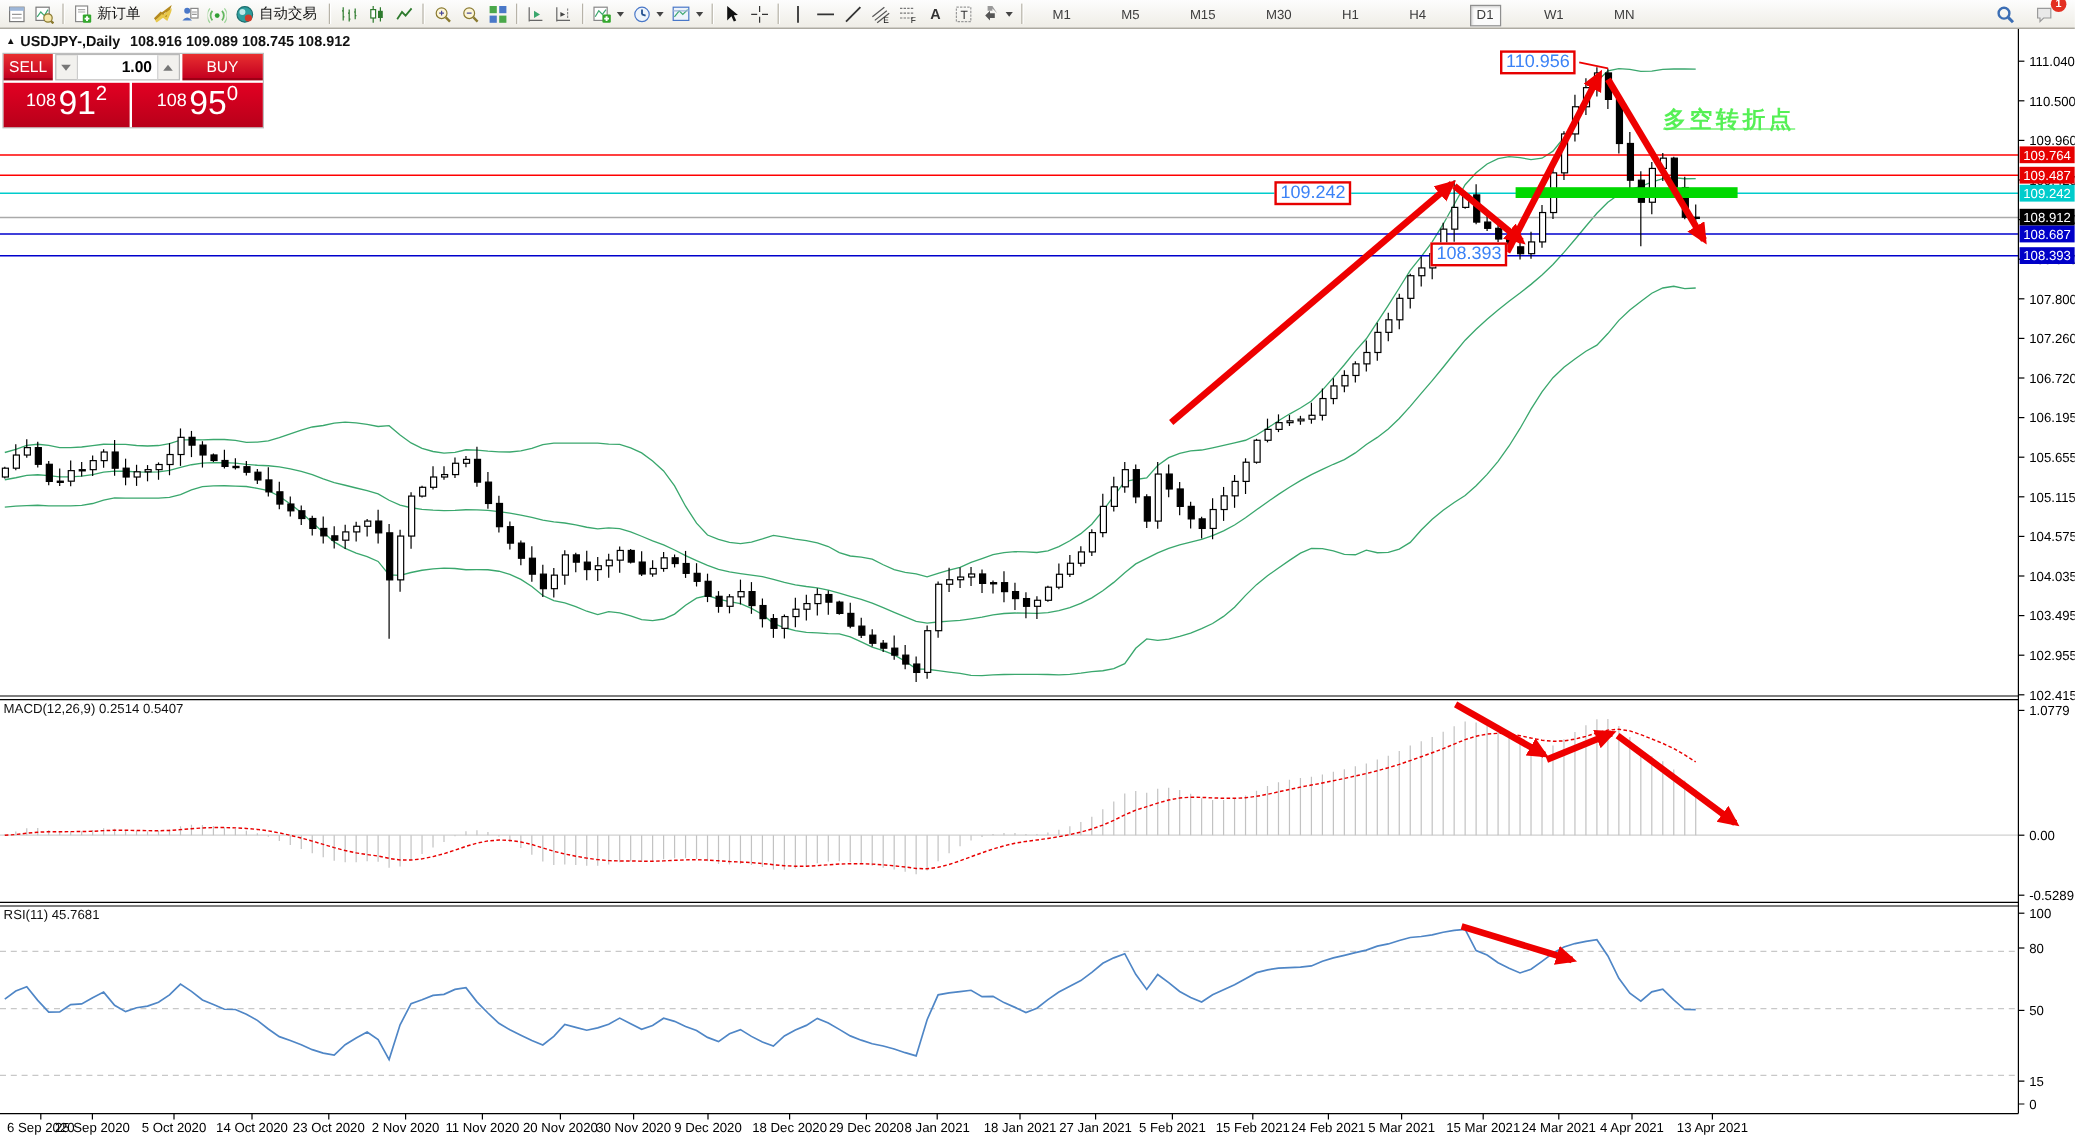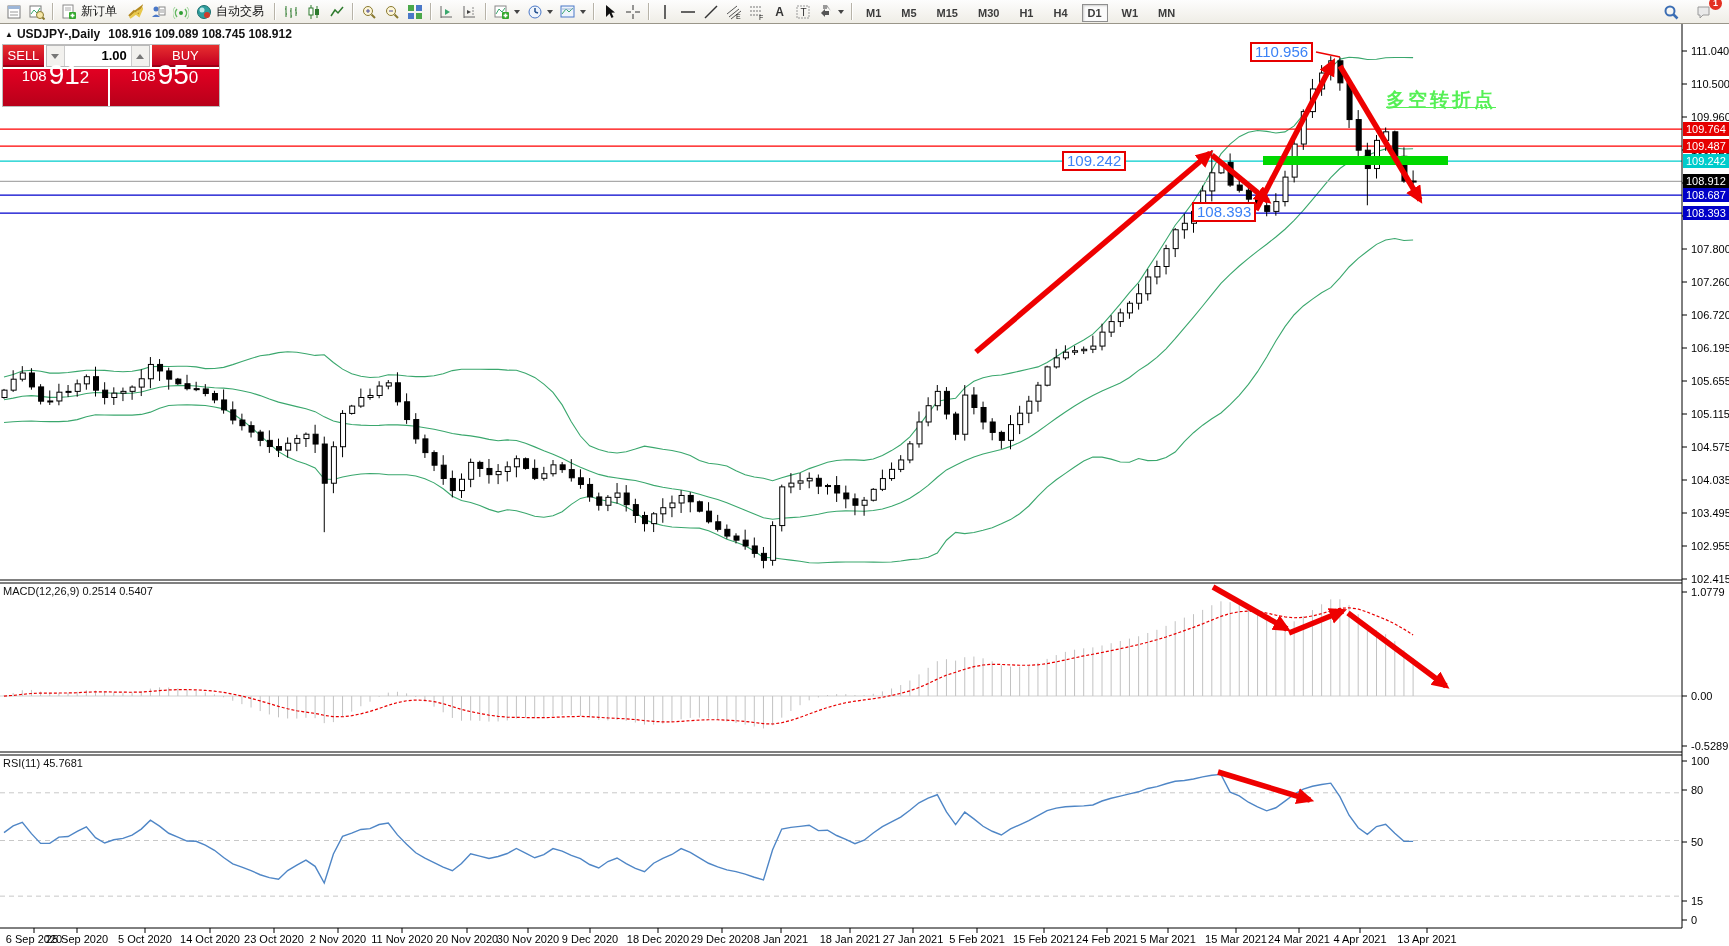--- a/index.html
+++ b/index.html
@@ -8,21 +8,21 @@
   #toolbar{position:absolute;left:0;top:0;width:1729px;height:24px;z-index:5;
     background:linear-gradient(#fdfdfd,#efede6);border-bottom:1px solid #9a968a;
     display:flex;align-items:center;padding-left:2px;box-sizing:border-box;justify-content:center;}
   .tbtn{width:23px;height:21px;display:flex;align-items:center;justify-content:center;flex:0 0 auto;}
   .tbtn svg{display:block}
   .tlabel{font-size:12px;color:#111;margin:0 6px 0 1px;white-space:nowrap;}
   .sep{width:1px;height:17px;background:#b7b3a8;margin:0 4px;box-shadow:1px 0 0 #fff;flex:0 0 auto;}
   .dd{width:0;height:0;border-left:3px solid transparent;border-right:3px solid transparent;
     border-top:4px solid #444;margin:0 3px 0 1px;}
   .glyph{font-size:12px;font-weight:bold;color:#333;}
-  .tf{font-size:11px;font-weight:bold;color:#3c3c3c;padding:3px 6px;margin:0 4px;flex:0 0 auto;}
+  .tf{font-size:11px;font-weight:normal;color:#3c3c3c;padding:3px 6px;margin:0 15px;flex:0 0 auto;}
   .tf.sel{background:#fbfbfb;border:1px solid #8f8f8f;padding:2px 5px;
     box-shadow:inset 1px 1px 2px rgba(0,0,0,.18);}
   #tb-right{margin-left:auto;display:flex;align-items:center;padding-right:14px;gap:10px;}
   #notify{position:relative;}
   #notify .badge{position:absolute;top:-4px;right:-7px;background:#e33022;color:#fff;
     border-radius:50%;width:13px;height:13px;font-size:9px;line-height:13px;text-align:center;font-weight:bold;}
   
   .ovl{position:absolute;z-index:3;}
   #sym-title{left:5px;top:27px;font-size:12px;font-weight:bold;color:#111;white-space:nowrap;}
   #sym-title .mk{font-size:8px;vertical-align:1px;margin-right:4px;}
@@ -42,21 +42,21 @@
     display:flex;align-items:center;justify-content:center;border-bottom:2px solid #9d0015;box-sizing:border-box;}
   #sell-btn{width:45px;}#buy-btn{width:74px;margin-left:2px;}
   #vol-box{width:114px;margin-left:2px;display:flex;border:1px solid #b9b9b9;box-sizing:border-box;background:#f2f1ee;}
   .spin{width:17px;display:flex;align-items:center;justify-content:center;}
   .tri-dn{width:0;height:0;border-left:4px solid transparent;border-right:4px solid transparent;border-top:5px solid #777;}
   .tri-up{width:0;height:0;border-left:4px solid transparent;border-right:4px solid transparent;border-bottom:5px solid #777;}
   #vol-val{flex:1;background:#fff;font-size:13px;font-weight:bold;color:#000;text-align:right;
     padding:2px 4px 0 0;border-left:1px solid #ccc;border-right:1px solid #ccc;}
   #trade .row2{display:flex;margin-top:2px;}
   .pricebox{height:37px;background:linear-gradient(#e20022,#b8001a);color:#fff;
-    display:flex;align-items:flex-end;justify-content:center;padding-bottom:15px;box-sizing:border-box;}
+    display:flex;justify-content:center;padding-bottom:15px;box-sizing:border-box;}
   #sell-price{width:105px;}#buy-price{width:109px;margin-left:2px;}
   .p-sm{font-size:15px;line-height:30px;margin-right:2px;}
   .p-big{font-size:28px;line-height:33px;}
   .p-sup{font-size:17px;line-height:14px;align-self:flex-start;margin-top:2px;}
   #chart-svg{position:absolute;left:0;top:0;z-index:1;}
   text{font-family:"Liberation Sans",sans-serif;}
 </style>
 </head>
 <body>
 

